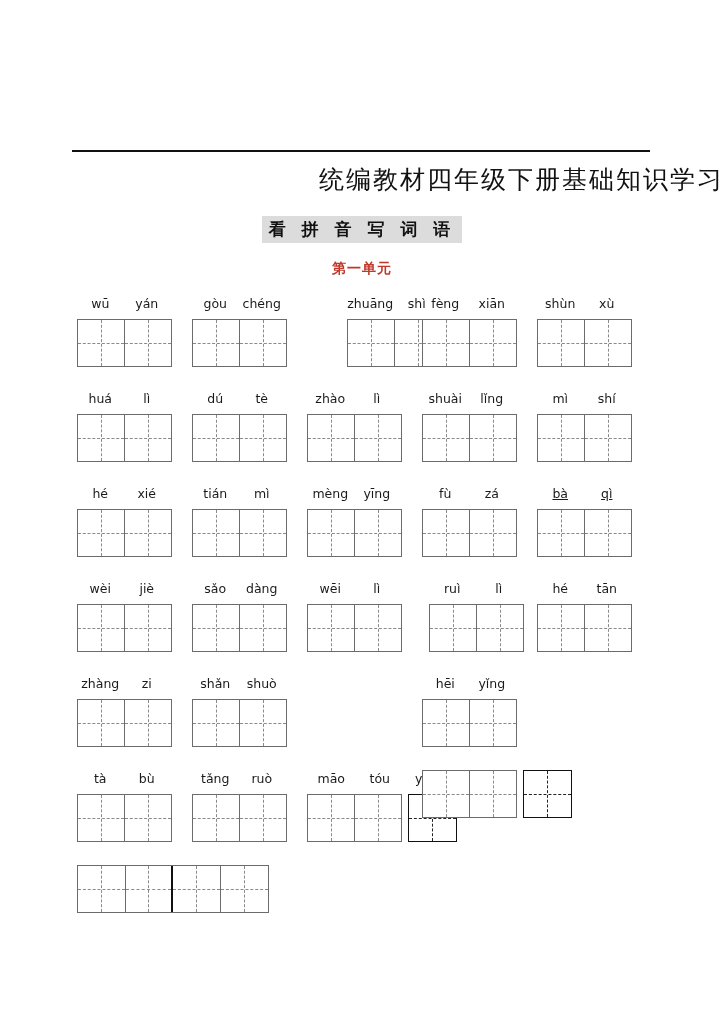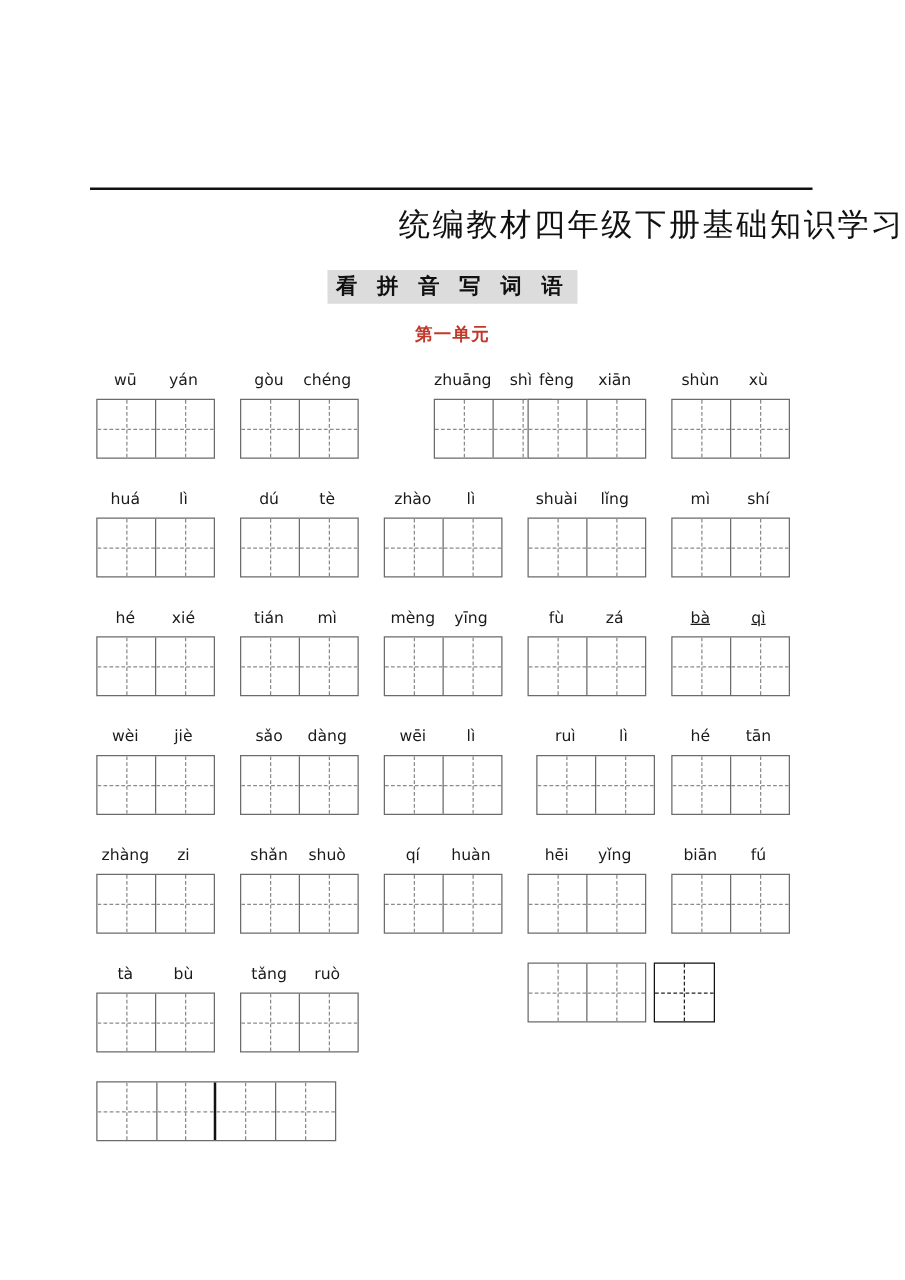--- a/index.html
+++ b/index.html
@@ -452,56 +452,32 @@
             <span>shǎn</span>
             <span>shuò</span>
           </div>
           <div class="boxrow">
             <div class="gridbox">
               <div class="cell" style="width: 46.5px;"></div>
               <div class="cell" style="width: 46.5px;"></div>
             </div>
           </div>
         </div>
-        <div class="group" style="left: 307px; width: 93px;">
-          <div class="pinyin">
-            <span>qí</span>
-            <span>huàn</span>
-          </div>
-          <div class="boxrow">
-            <div class="gridbox">
-              <div class="cell" style="width: 46.5px;"></div>
-              <div class="cell" style="width: 46.5px;"></div>
-            </div>
-          </div>
-        </div>
         <div class="group" style="left: 422px; width: 93px;">
           <div class="pinyin">
             <span>hēi</span>
             <span>yǐng</span>
           </div>
           <div class="boxrow">
             <div class="gridbox">
               <div class="cell" style="width: 46.5px;"></div>
               <div class="cell" style="width: 46.5px;"></div>
             </div>
           </div>
         </div>
-        <div class="group" style="left: 537px; width: 93px;">
-          <div class="pinyin">
-            <span>biān</span>
-            <span>fú</span>
-          </div>
-          <div class="boxrow">
-            <div class="gridbox">
-              <div class="cell" style="width: 46.5px;"></div>
-              <div class="cell" style="width: 46.5px;"></div>
-            </div>
-          </div>
-        </div>
       </div>
       <div class="ws-row">
         <div class="group" style="left: 77px; width: 93px;">
           <div class="pinyin">
             <span>tà</span>
             <span>bù</span>
           </div>
           <div class="boxrow">
             <div class="gridbox">
               <div class="cell" style="width: 46.5px;"></div>
@@ -510,20 +486,37 @@
           </div>
         </div>
         <div class="group" style="left: 192px; width: 93px;">
           <div class="pinyin">
             <span>tǎng</span>
             <span>ruò</span>
           </div>
           <div class="boxrow">
             <div class="gridbox">
               <div class="cell" style="width: 46.5px;"></div>
+              <div class="cell" style="width: 46.5px;"></div>
+            </div>
+          </div>
+        </div>
+        <div class="group" style="left: 307px; width: 145.5px;">
+          <div class="pinyin">
+            <span>māo</span>
+            <span>tóu</span>
+            <span>yīng</span>
+          </div>
+          <div class="boxrow">
+            <div class="gridbox">
+              <div class="cell" style="width: 46.5px;"></div>
+              <div class="cell" style="width: 46.5px;"></div>
+            </div>
+            <div class="gap"></div>
+            <div class="gridbox emph">
               <div class="cell" style="width: 46.5px;"></div>
             </div>
           </div>
         </div>
         <div class="group" style="left: 422px; width: 145.5px;">
           <div class="boxrow">
             <div class="gridbox">
               <div class="cell" style="width: 46.5px;"></div>
               <div class="cell" style="width: 46.5px;"></div>
             </div>

